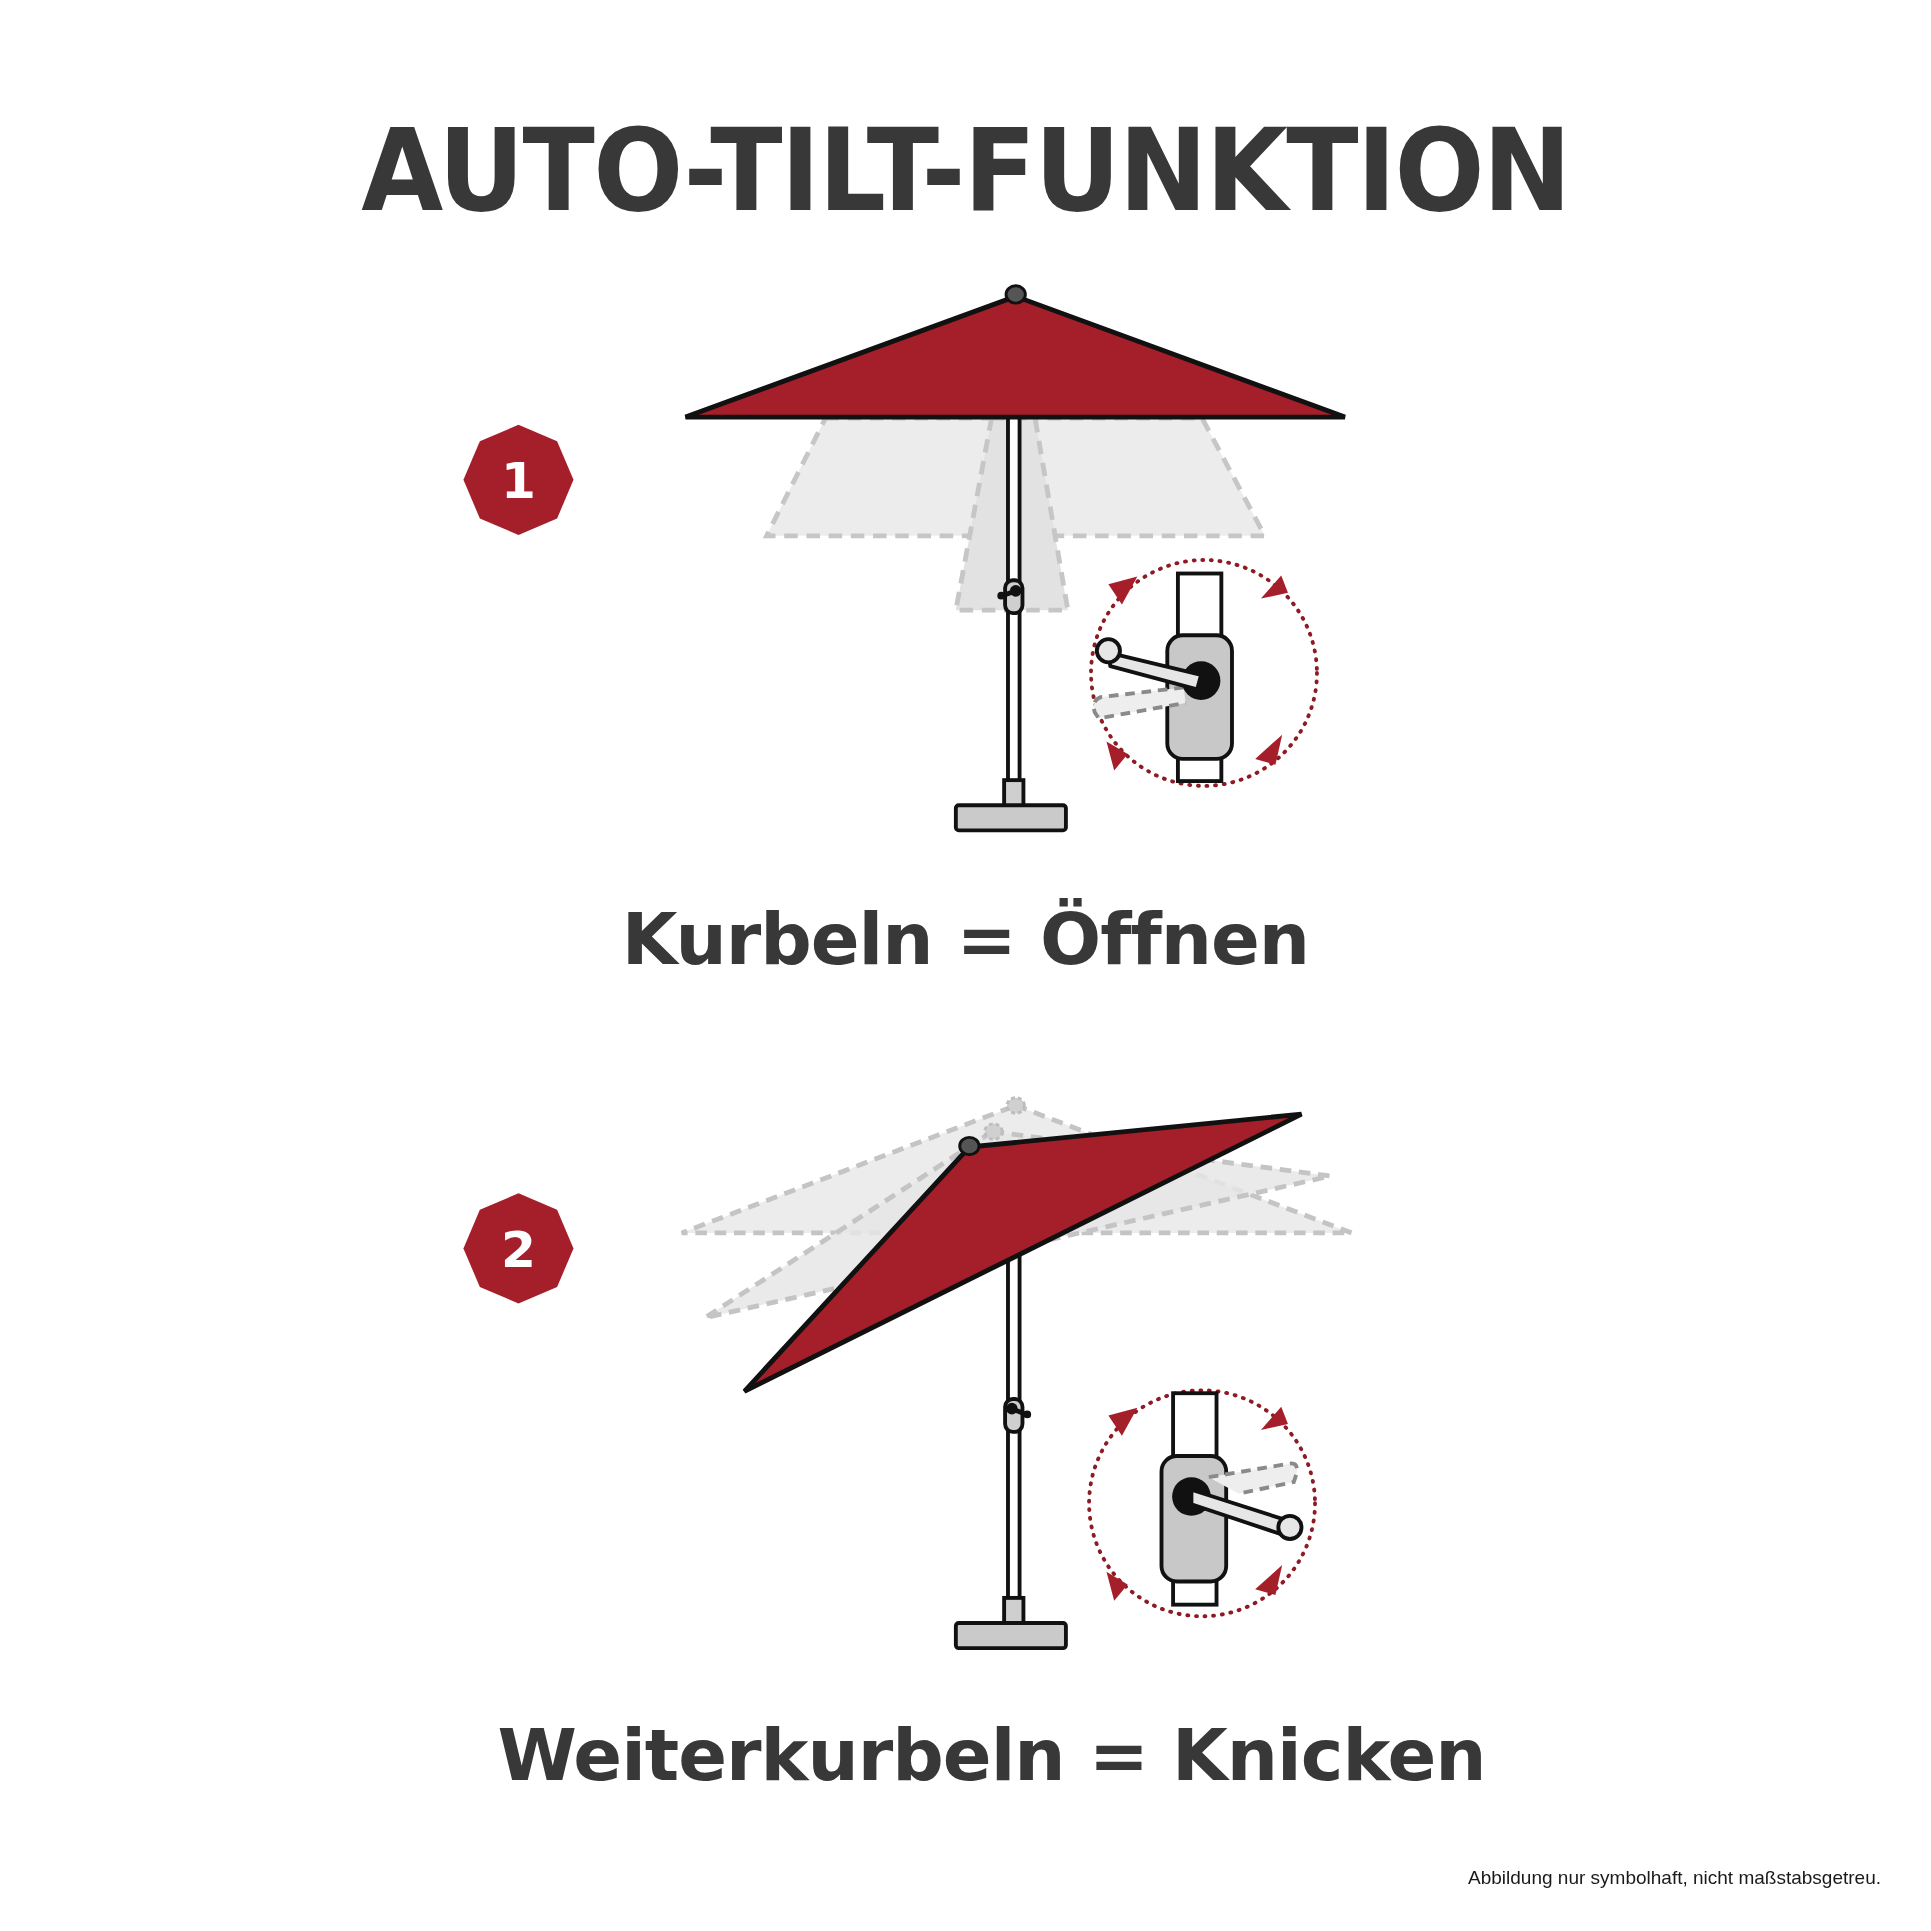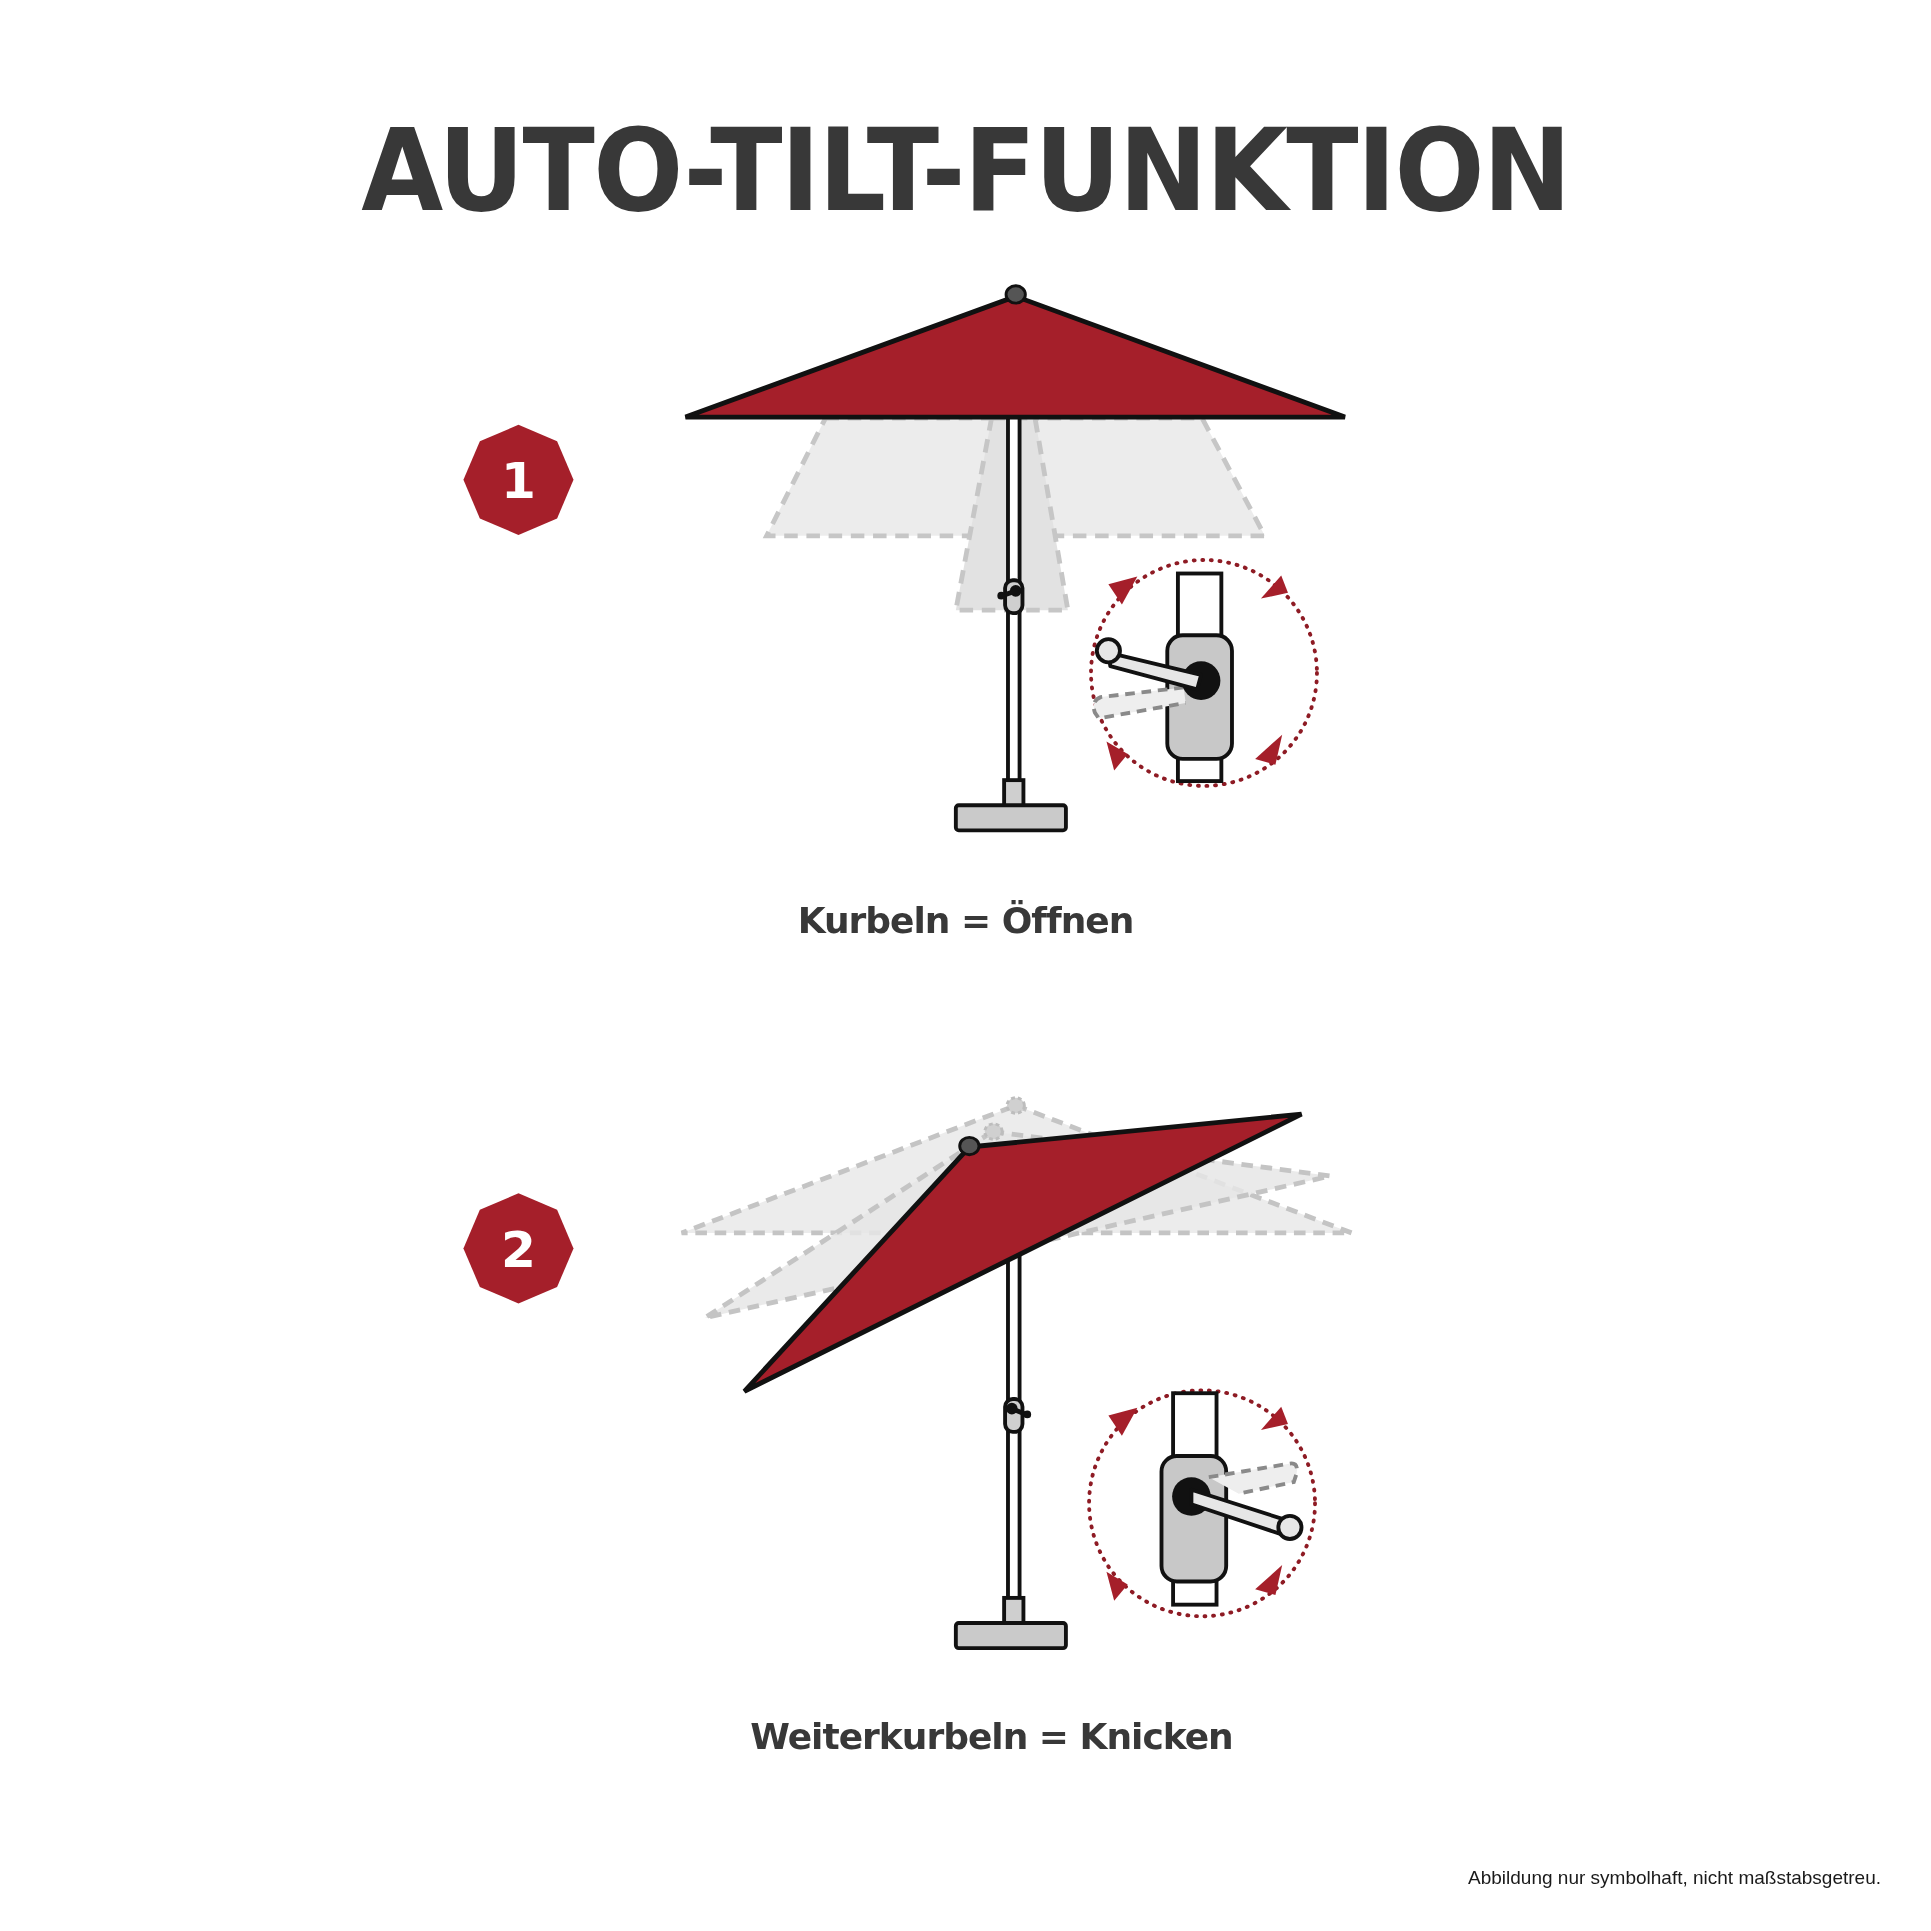--- a/index.html
+++ b/index.html
@@ -2,21 +2,21 @@
 <html><head>
 <meta charset="utf-8">
 <style>
   html, body { margin: 0; padding: 0; background: #ffffff; }
   body { width: 1931px; height: 1931px; position: relative; overflow: hidden;
          font-family: "DejaVu Sans", "Liberation Sans", sans-serif; }
   .title { position: absolute; left: 0; width: 1931px; top: 114px; text-align: center;
            font-family: "DejaVu Sans", sans-serif; font-weight: bold; font-size: 114px;
            color: #383838; letter-spacing: -1.9px; transform: scaleX(0.93); line-height: 1; }
   .caption { position: absolute; left: 0; width: 1931px; text-align: center;
-             font-family: "DejaVu Sans", sans-serif; font-weight: bold; font-size: 36px;
+             font-family: "DejaVu Sans", sans-serif; font-weight: bold; font-size: 72px;
              color: #383838; letter-spacing: -1px; line-height: 1; }
   .cap1 { top: 903px; }
   .cap2 { top: 1719px; padding-left: 26px; }
   .footnote { position: absolute; right: 50px; top: 1867px; font-family: "Liberation Sans", sans-serif;
               font-size: 19px; color: #1a1a1a; }
   svg.art { position: absolute; left: 0; top: 0; }
 </style>
 </head>
 <body>
 

